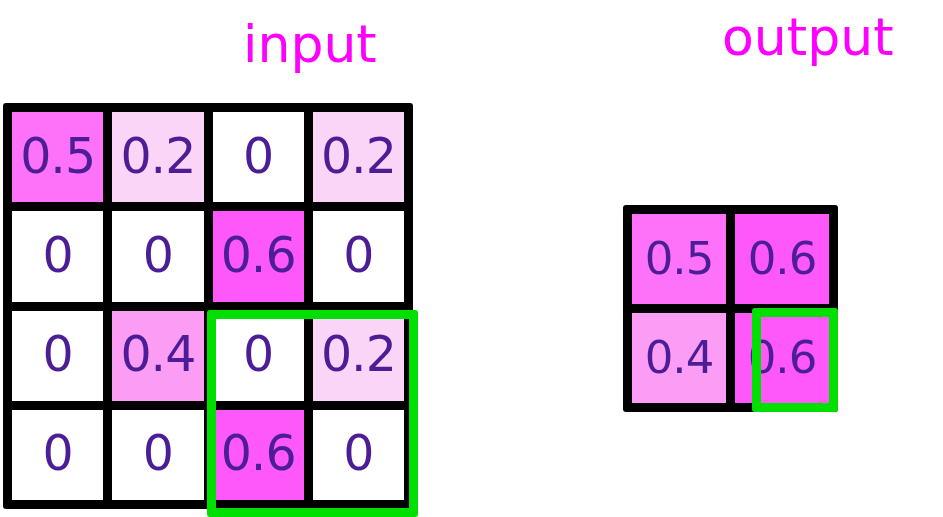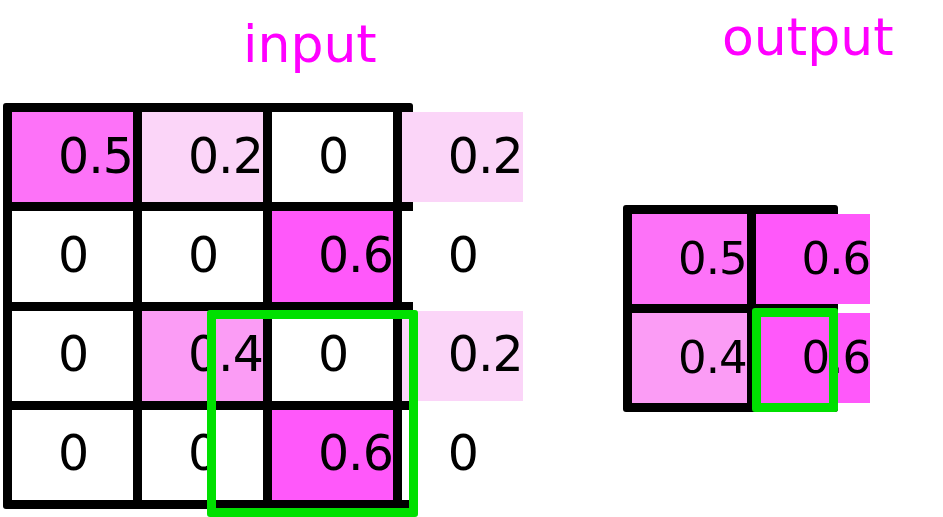--- a/index.html
+++ b/index.html
@@ -31,25 +31,25 @@
     position: absolute;
     background: #000000;
     display: grid;
     box-sizing: border-box;
   }
   .cell {
     position: relative;
     box-sizing: border-box;
     display: flex;
     align-items: center;
+    justify-content: center;
     font-size: 48px;
-    color: #000000;
+    color: #4c1d95;
     line-height: 1;
     overflow: visible;
-    padding-left: 46px;
   }
   .cell span {
     display: block;
     transform: translateY(-1px);
     letter-spacing: -1px;
   }
 
   
   #input-grid {
     left: 3px;

